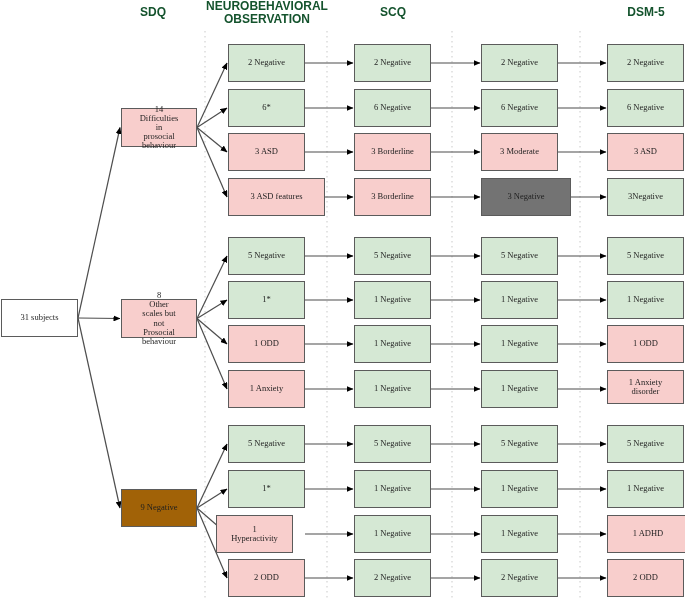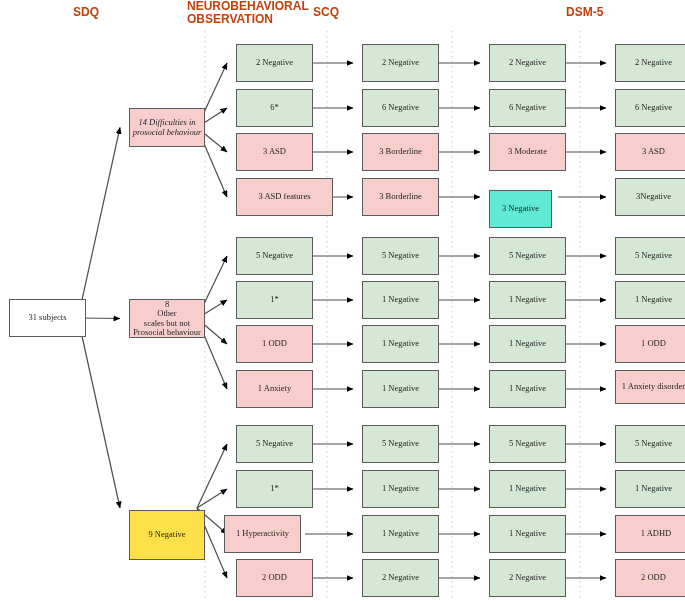--- a/index.html
+++ b/index.html
@@ -6,30 +6,29 @@
     --green:#d5e8d4; --pink:#f8cecc; --white:#ffffff;
     --border:#5b5b5b; --arrow:#4d4d4d; --sep:#c9c9c9; --text:#1f1f1f;
   }
   html,body{margin:0;padding:0;background:#ffffff;}
   .canvas{
     position:relative; width:685px; height:601px; background:#fff;
     font-family:"Liberation Serif", serif; overflow:hidden;
   }
   #edge-layer{position:absolute; left:0; top:0; width:685px; height:601px;}
   .hdr{
-    position:absolute; white-space:pre-line;
+    position:absolute; text-align:center; white-space:pre-line;
     font-family:"Liberation Sans", sans-serif; font-weight:bold;
-    font-size:12px; line-height:13px; color:#c2410c;
+    font-size:12px; line-height:13px; color:#14532d;
   }
   .node{
     position:absolute; box-sizing:border-box; border:1px solid var(--border);
     display:flex; align-items:center; justify-content:center; text-align:center;
     white-space:pre-line; font-size:8.5px; line-height:1.08; color:var(--text);
-    padding:1px;
-    margin-left:8px;
+    padding:16px;
   }
 </style>
 </head>
 <body>
 
 <div class="canvas">
   <svg id="edge-layer" viewBox="0 0 685 601">
       <defs>
         <marker id="ah" markerWidth="7" markerHeight="6" refX="6.5" refY="3" orient="auto" markerUnits="userSpaceOnUse">
           <path d="M0,0 L7,3 L0,6 z" fill="#000"></path>
@@ -92,44 +91,44 @@
       <line x1="558" y1="578" x2="606" y2="578" stroke="#4d4d4d" stroke-width="1.2" marker-end="url(#ah)"></line>
     </svg>
 
   <div class="hdr" style="left: 73px; width: 160px; top: 6px;">SDQ</div>
   <div class="hdr" style="left: 187px; width: 160px; top: 0px;">NEUROBEHAVIORAL
 OBSERVATION</div>
   <div class="hdr" style="left: 313px; width: 160px; top: 6px;">SCQ</div>
   <div class="hdr" style="left: 566px; width: 160px; top: 6px;">DSM-5</div>
 
   <div class="node" style="left: 1px; top: 299px; width: 77px; height: 38px; background: rgb(255, 255, 255);">31 subjects</div>
-  <div class="node" style="left: 121px; top: 108px; width: 76px; height: 39px; background: rgb(248, 206, 204); font-style: italic;">14 Difficulties in
+  <div class="node" style="left: 121px; top: 108px; width: 76px; height: 39px; background: rgb(248, 206, 204);">14 Difficulties in
 prosocial behaviour</div>
   <div class="node" style="left: 121px; top: 299px; width: 76px; height: 39px; background: rgb(248, 206, 204);">8
 Other
 scales but not
 Prosocial behaviour</div>
-  <div class="node" style="left: 121px; top: 510px; width: 76px; height: 50px; background: #fde047;">9 Negative</div>
+  <div class="node" style="left: 121px; top: 489px; width: 76px; height: 38px; background: #a16207;">9 Negative</div>
 
   <div id="cells">
       <div class="node" style="left: 228px; top: 44px; width: 77px; height: 38px; background: rgb(213, 232, 212);">2 Negative</div>
       <div class="node" style="left: 354px; top: 44px; width: 77px; height: 38px; background: rgb(213, 232, 212);">2 Negative</div>
       <div class="node" style="left: 481px; top: 44px; width: 77px; height: 38px; background: rgb(213, 232, 212);">2 Negative</div>
       <div class="node" style="left: 607px; top: 44px; width: 77px; height: 38px; background: rgb(213, 232, 212);">2 Negative</div>
       <div class="node" style="left: 228px; top: 89px; width: 77px; height: 38px; background: rgb(213, 232, 212);">6*</div>
       <div class="node" style="left: 354px; top: 89px; width: 77px; height: 38px; background: rgb(213, 232, 212);">6 Negative</div>
       <div class="node" style="left: 481px; top: 89px; width: 77px; height: 38px; background: rgb(213, 232, 212);">6 Negative</div>
       <div class="node" style="left: 607px; top: 89px; width: 77px; height: 38px; background: rgb(213, 232, 212);">6 Negative</div>
       <div class="node" style="left: 228px; top: 133px; width: 77px; height: 38px; background: rgb(248, 206, 204);">3 ASD</div>
       <div class="node" style="left: 354px; top: 133px; width: 77px; height: 38px; background: rgb(248, 206, 204);">3 Borderline</div>
       <div class="node" style="left: 481px; top: 133px; width: 77px; height: 38px; background: rgb(248, 206, 204);">3 Moderate</div>
       <div class="node" style="left: 607px; top: 133px; width: 77px; height: 38px; background: rgb(248, 206, 204);">3 ASD</div>
       <div class="node" style="left: 228px; top: 178px; width: 97px; height: 38px; background: rgb(248, 206, 204);">3 ASD features</div>
       <div class="node" style="left: 354px; top: 178px; width: 77px; height: 38px; background: rgb(248, 206, 204);">3 Borderline</div>
-      <div class="node" style="left: 481px; top: 190px; width: 63px; height: 38px; background: #5eead4;">3 Negative</div>
+      <div class="node" style="left: 481px; top: 178px; width: 90px; height: 38px; background: #737373;">3 Negative</div>
       <div class="node" style="left: 607px; top: 178px; width: 77px; height: 38px; background: rgb(213, 232, 212);">3Negative</div>
       <div class="node" style="left: 228px; top: 237px; width: 77px; height: 38px; background: rgb(213, 232, 212);">5 Negative</div>
       <div class="node" style="left: 354px; top: 237px; width: 77px; height: 38px; background: rgb(213, 232, 212);">5 Negative</div>
       <div class="node" style="left: 481px; top: 237px; width: 77px; height: 38px; background: rgb(213, 232, 212);">5 Negative</div>
       <div class="node" style="left: 607px; top: 237px; width: 77px; height: 38px; background: rgb(213, 232, 212);">5 Negative</div>
       <div class="node" style="left: 228px; top: 281px; width: 77px; height: 38px; background: rgb(213, 232, 212);">1*</div>
       <div class="node" style="left: 354px; top: 281px; width: 77px; height: 38px; background: rgb(213, 232, 212);">1 Negative</div>
       <div class="node" style="left: 481px; top: 281px; width: 77px; height: 38px; background: rgb(213, 232, 212);">1 Negative</div>
       <div class="node" style="left: 607px; top: 281px; width: 77px; height: 38px; background: rgb(213, 232, 212);">1 Negative</div>
       <div class="node" style="left: 228px; top: 325px; width: 77px; height: 38px; background: rgb(248, 206, 204);">1 ODD</div>

